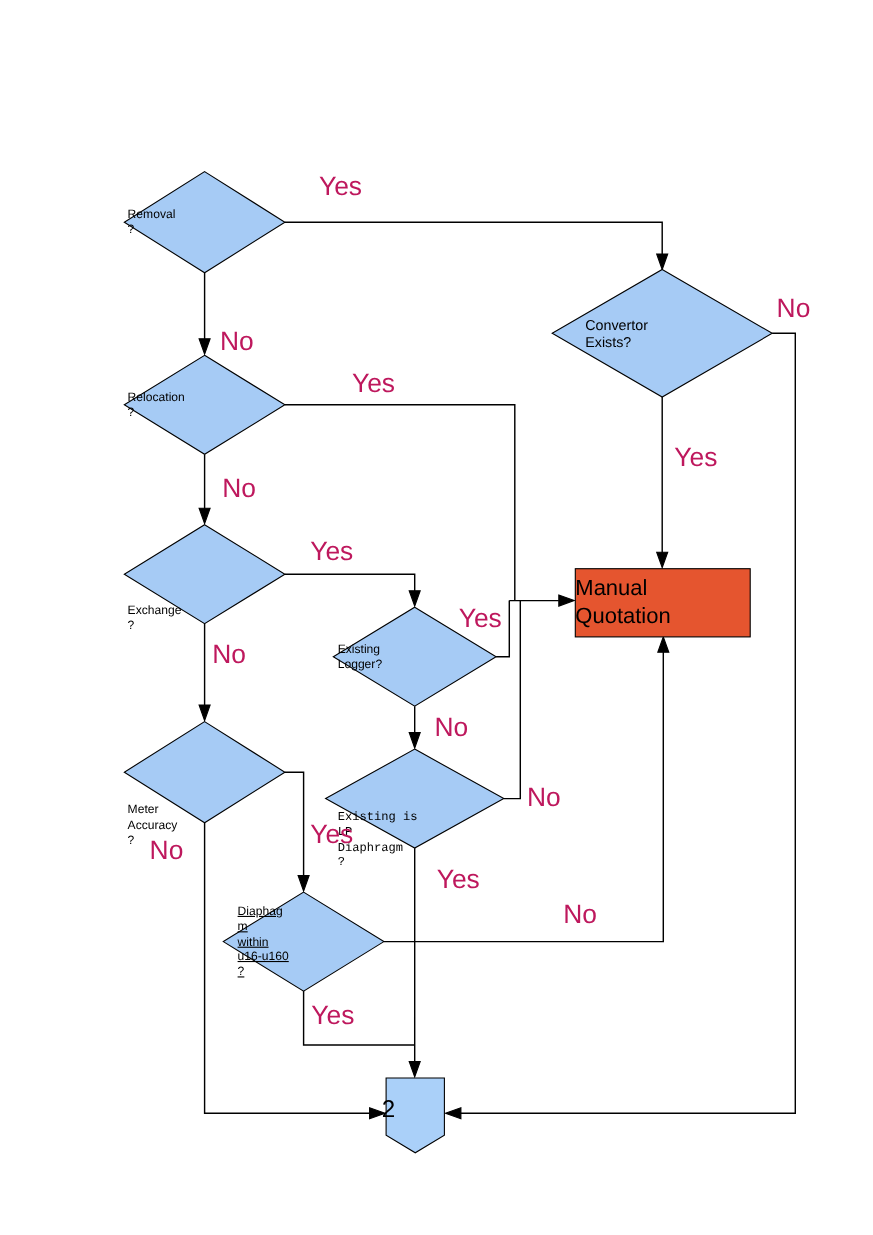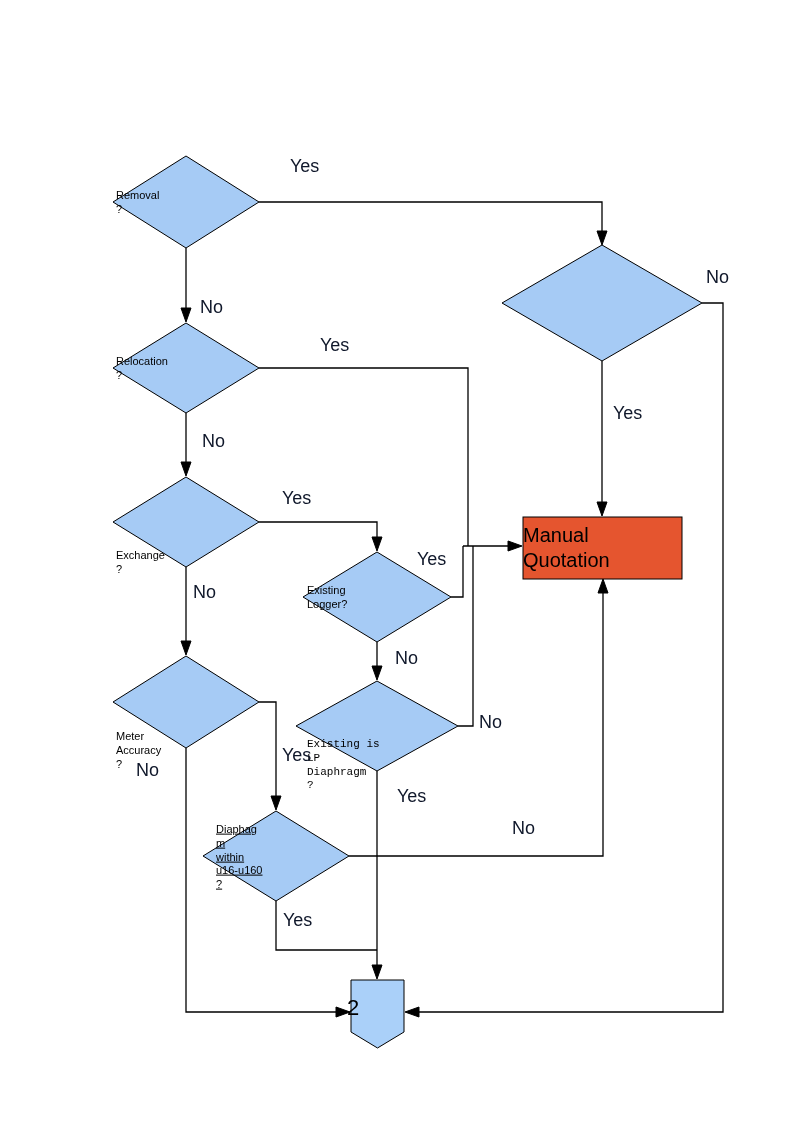--- a/index.html
+++ b/index.html
@@ -17,23 +17,23 @@
   .nlabel{
     position:absolute;
     transform:translateY(-50%);
     text-align:left;
     white-space:pre-line;
     line-height:1.25;
     color:#000;
   }
   .elabel{
     position:absolute;
-    font-size:18px;
+    font-size:24px;
     line-height:1.05;
-    color:#0f172a;
+    color:#be185d;
     white-space:nowrap;
   }
   .fs11{font-size:11px;}
   .fs13{font-size:13px;}
   .fs19{font-size:20px;line-height:1.25;}
   .fs22{font-size:22px;}
 </style>
 </head>
 <body>
 
@@ -80,20 +80,22 @@
     <polygon class="shape" points="377,552 451,597 377,642 303,597" fill="#A6CBF5"></polygon>
     <polygon class="shape" points="186,656 259,702 186,748 113,702" fill="#A6CBF5"></polygon>
     <polygon class="shape" points="377,681 458,726 377,771 296,726" fill="#A6CBF5"></polygon>
     <polygon class="shape" points="276,811 349,856 276,901 203,856" fill="#A6CBF5"></polygon>
     <rect class="shape" x="523" y="517" width="159" height="62" fill="#E5552F"></rect>
     <polygon class="shape" points="351,980 404,980 404,1032 377.5,1048 351,1032" fill="#AAD0F9"></polygon>
   </svg>
 
   <div class="nlabel fs11" style="left:116px;top:203px;width:140px;">Removal
 ?</div>
+  <div class="nlabel fs13" style="left:532px;top:304px;width:140px;">Convertor
+Exists?</div>
   <div class="nlabel fs11" style="left:116px;top:369px;width:140px;">Relocation
 ?</div>
   <div class="nlabel fs11" style="left:116px;top:523px;width:140px;margin-top:40px;">Exchange
 ?</div>
   <div class="nlabel fs11" style="left:307px;top:598px;width:140px;">Existing
 Logger?</div>
   <div class="nlabel fs11" style="left:116px;top:703px;width:140px;margin-top:48px;">Meter
 Accuracy
 ?</div>
   <div class="nlabel fs11" style="left:307px;top:765px;width:140px;font-family:Liberation Mono, monospace;">Existing is

